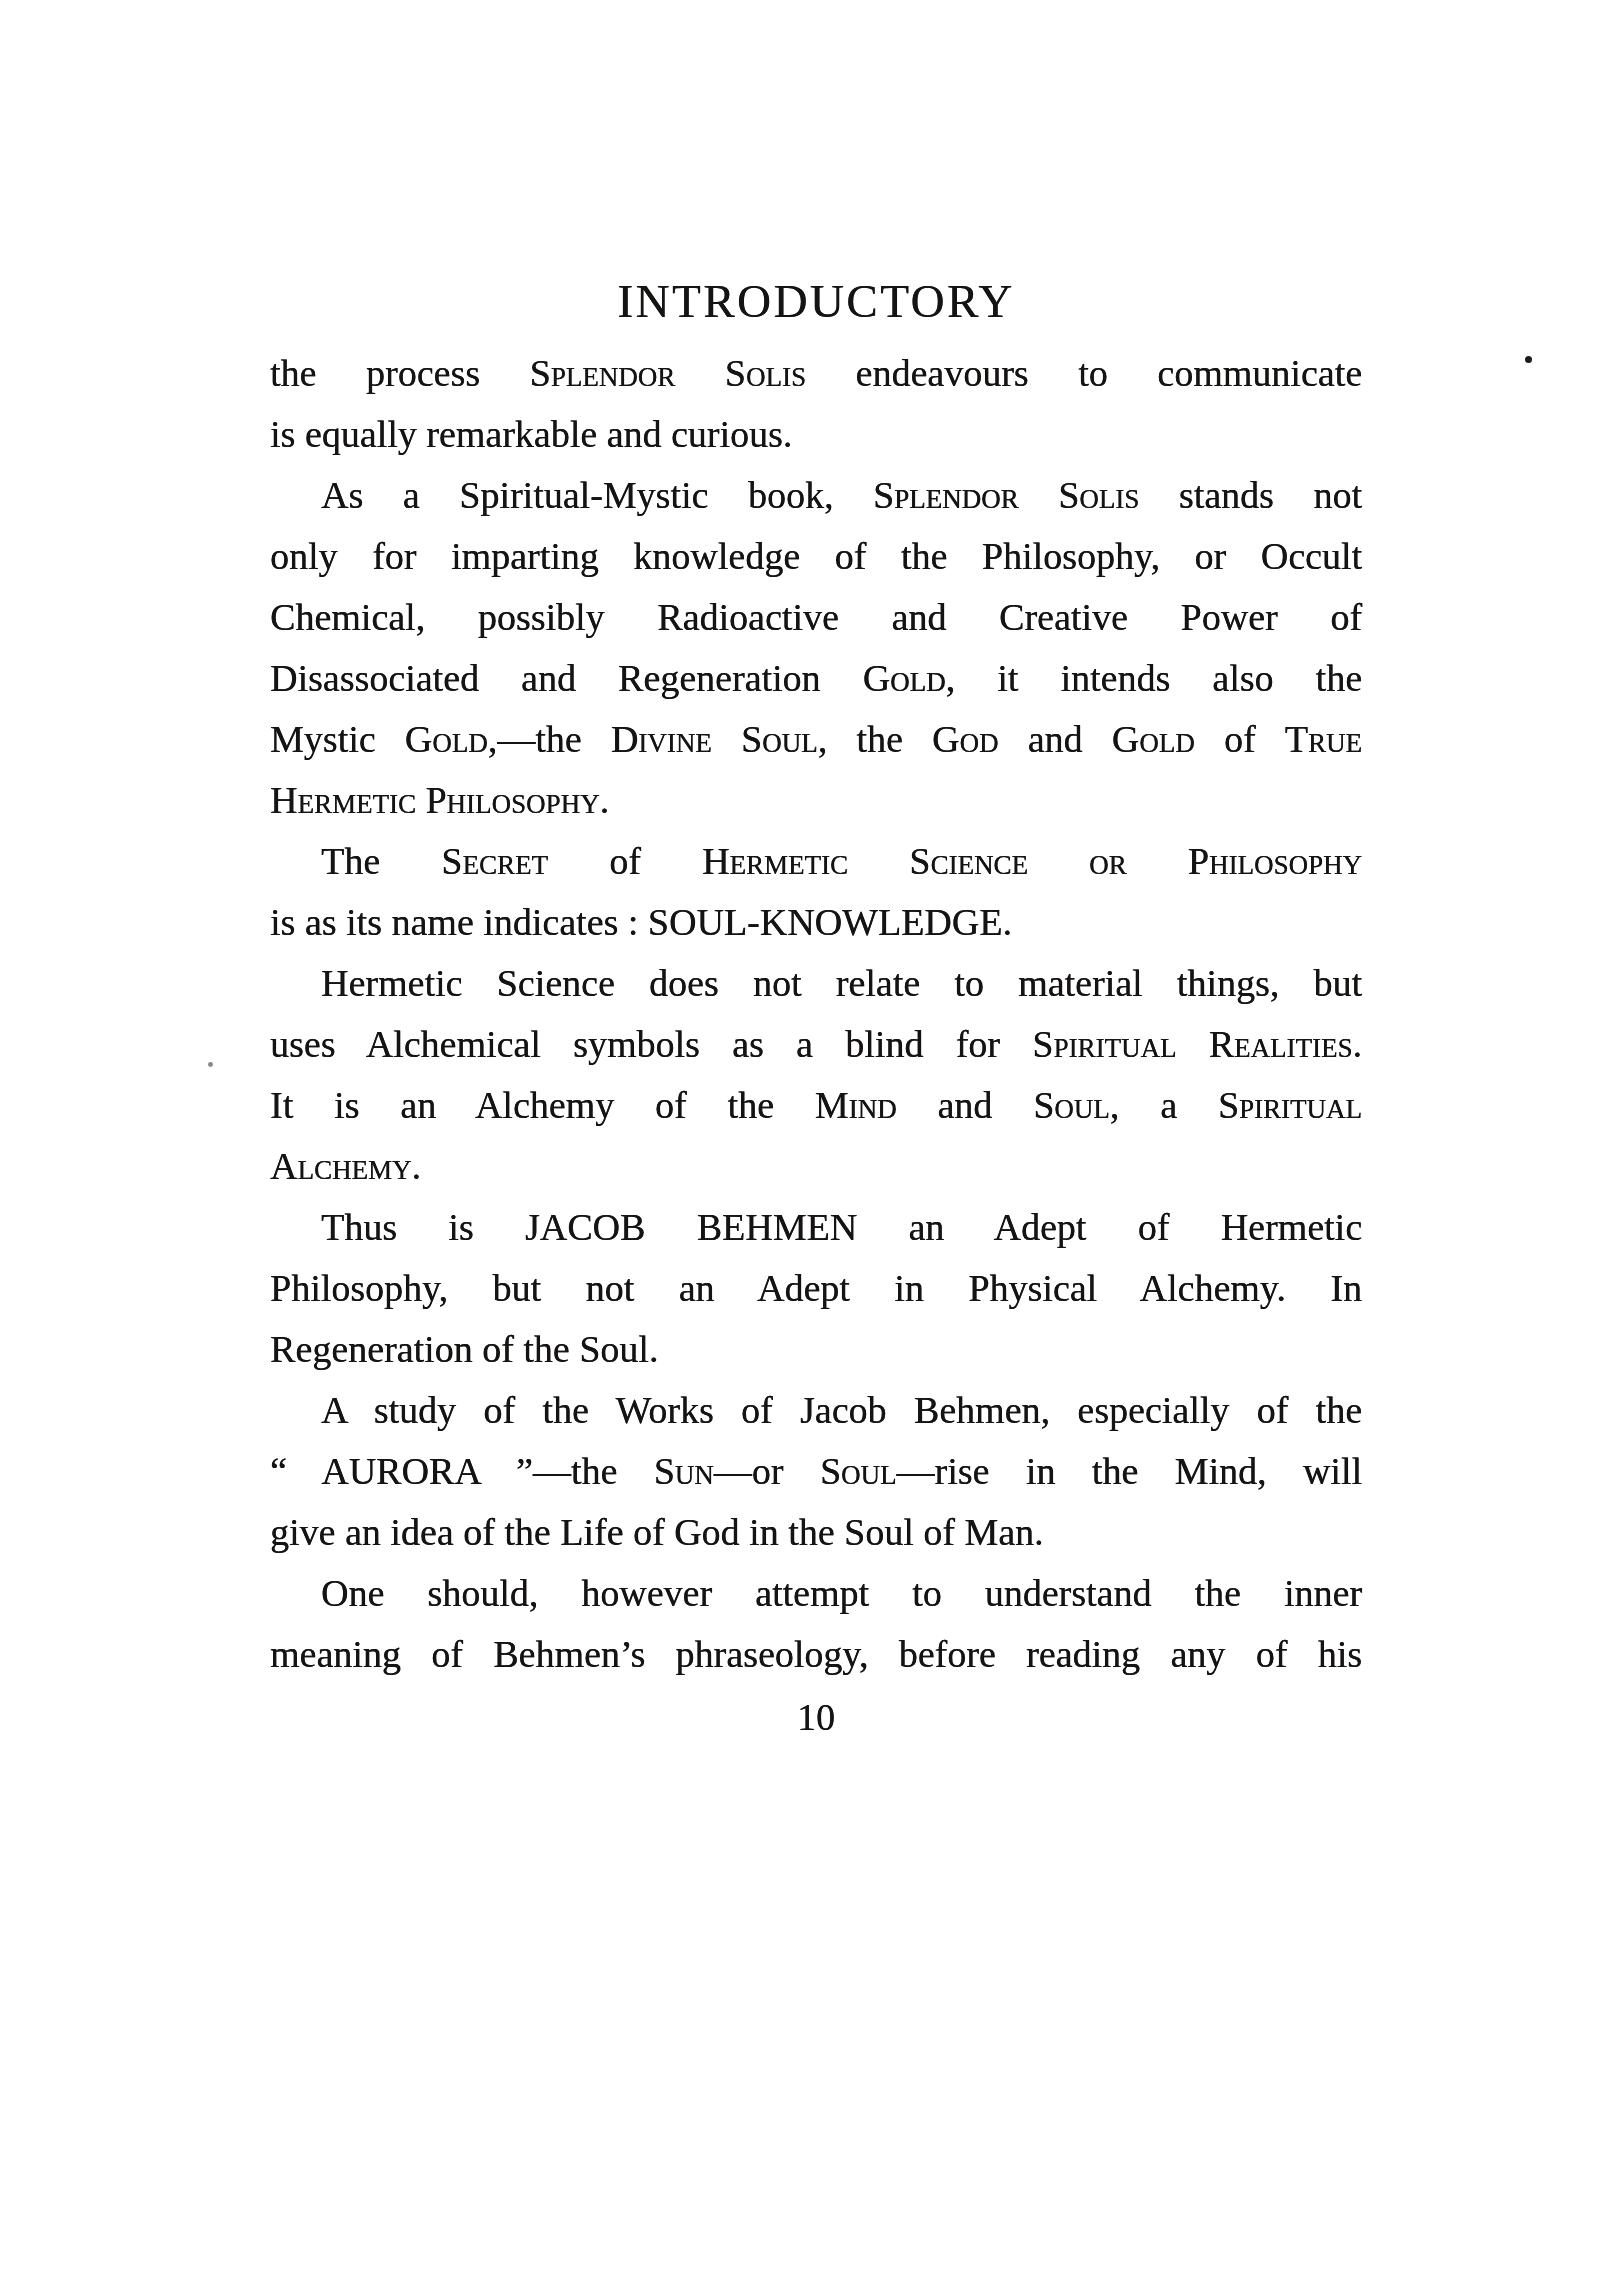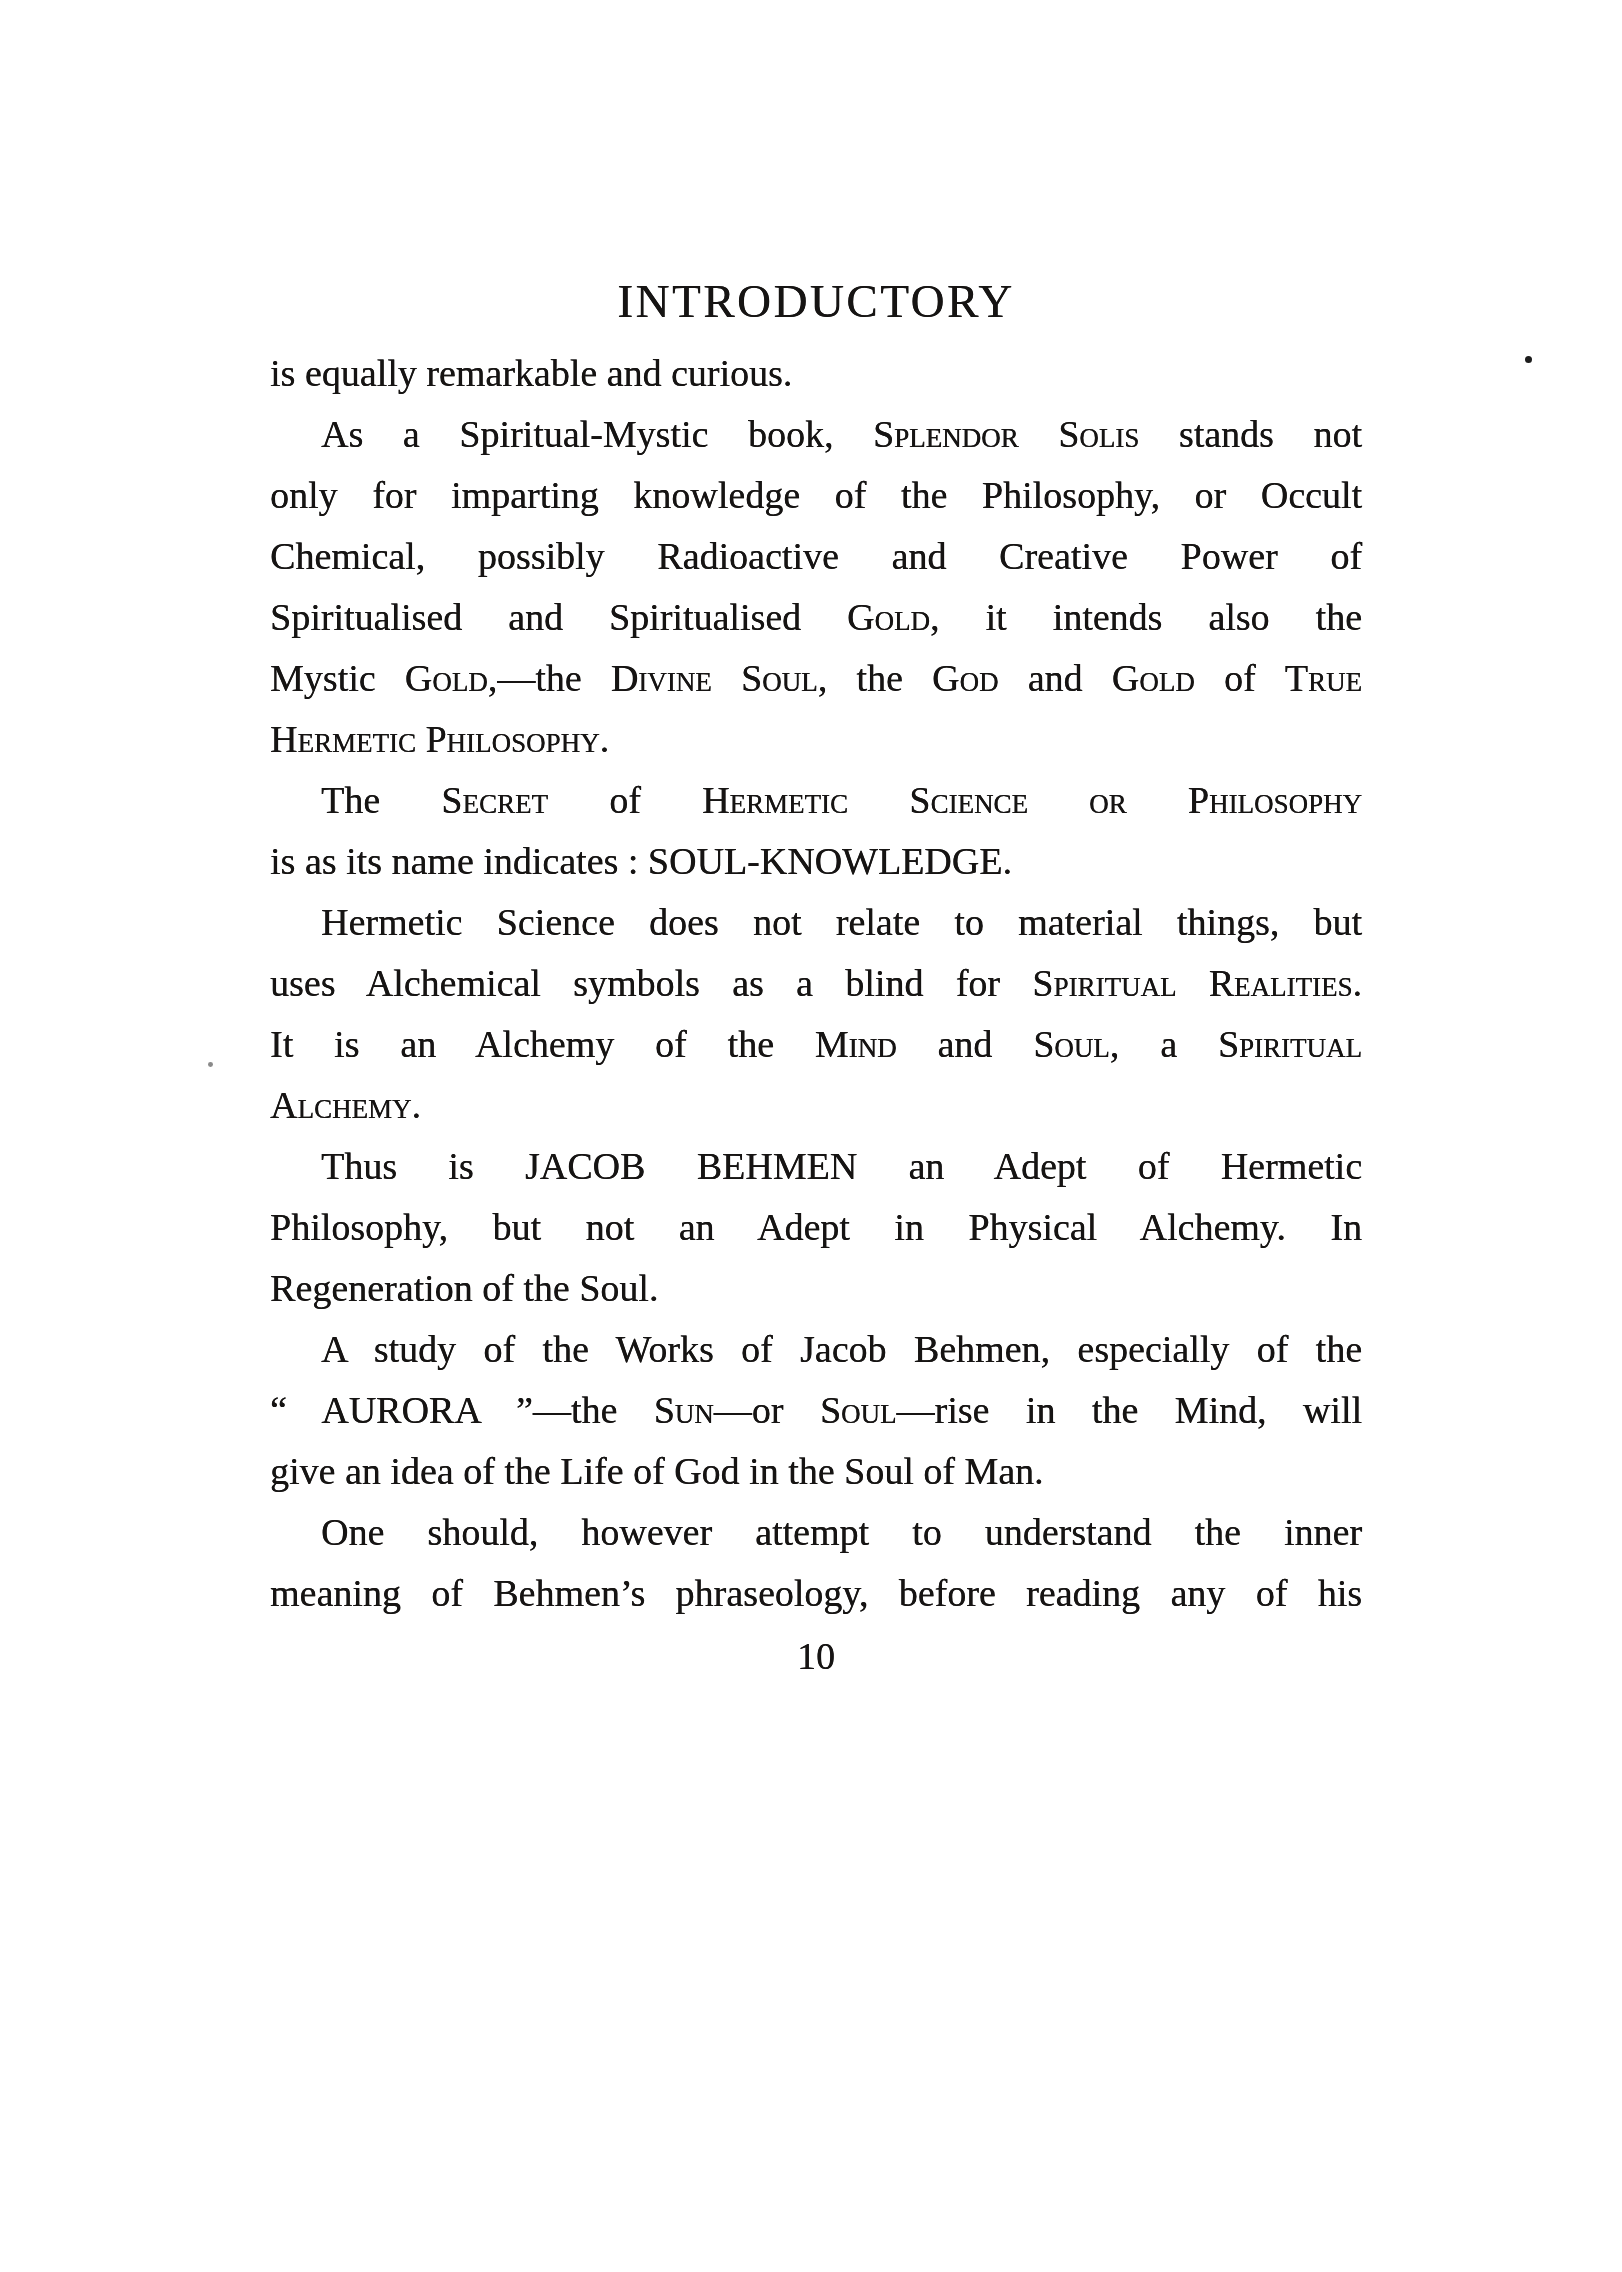--- a/index.html
+++ b/index.html
@@ -61,25 +61,26 @@
     border-radius: 50%;
   }
 </style>
 </head>
 <body>
 
 <div class="page" style="background: rgb(255, 255, 255); color: rgb(22, 20, 19);">
   <div class="content">
     <div class="title">INTRODUCTORY</div>
     <div class="lines">
+        <div class="line justify"><span class="plain">the process </span><span class="sc">Splendor Solis</span><span class="plain"> endeavours to communicate</span></div>
         <div class="line"><span class="plain">is equally remarkable and curious.</span></div>
         <div class="line indent justify"><span class="plain">As a Spiritual-Mystic book, </span><span class="sc">Splendor Solis</span><span class="plain"> stands not</span></div>
         <div class="line justify"><span class="plain">only for imparting knowledge of the Philosophy, or Occult</span></div>
         <div class="line justify"><span class="plain">Chemical, possibly Radioactive and Creative Power of</span></div>
-        <div class="line justify"><span class="plain">Spiritualised and Spiritualised </span><span class="sc">Gold</span><span class="plain">, it intends also the</span></div>
+        <div class="line justify"><span class="plain">Disassociated and Regeneration </span><span class="sc">Gold</span><span class="plain">, it intends also the</span></div>
         <div class="line justify"><span class="plain">Mystic </span><span class="sc">Gold</span><span class="plain">,—the </span><span class="sc">Divine Soul</span><span class="plain">, the </span><span class="sc">God</span><span class="plain"> and </span><span class="sc">Gold</span><span class="plain"> of </span><span class="sc">True</span></div>
         <div class="line"><span class="sc">Hermetic Philosophy.</span></div>
         <div class="line indent justify"><span class="plain">The </span><span class="sc">Secret</span><span class="plain"> of </span><span class="sc">Hermetic Science or Philosophy</span></div>
         <div class="line"><span class="plain">is as its name indicates : SOUL-KNOWLEDGE.</span></div>
         <div class="line indent justify"><span class="plain">Hermetic Science does not relate to material things, but</span></div>
         <div class="line justify"><span class="plain">uses Alchemical symbols as a blind for </span><span class="sc">Spiritual Realities.</span></div>
         <div class="line justify"><span class="plain">It is an Alchemy of the </span><span class="sc">Mind</span><span class="plain"> and </span><span class="sc">Soul</span><span class="plain">, a </span><span class="sc">Spiritual</span></div>
         <div class="line"><span class="sc">Alchemy.</span></div>
         <div class="line indent justify"><span class="plain">Thus is JACOB BEHMEN an Adept of Hermetic</span></div>
         <div class="line justify"><span class="plain">Philosophy, but not an Adept in Physical Alchemy. In</span></div>

